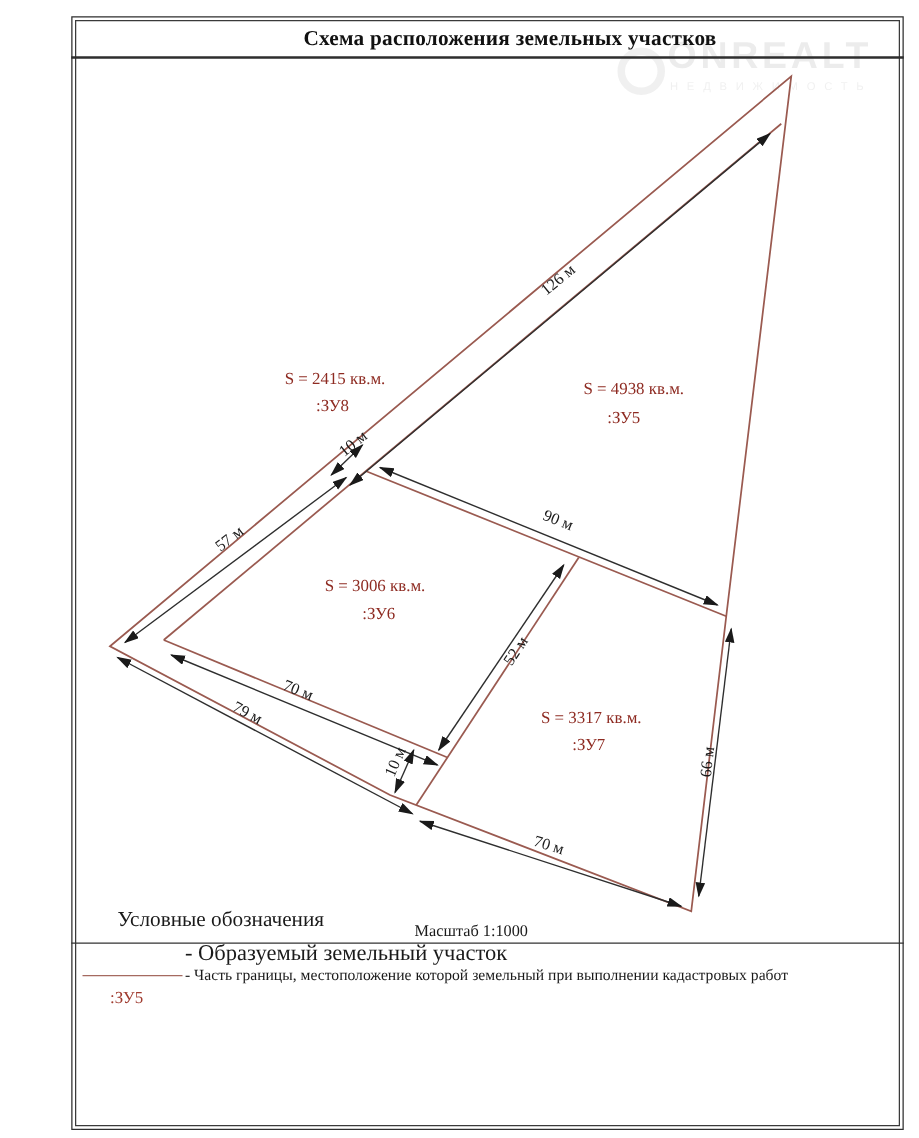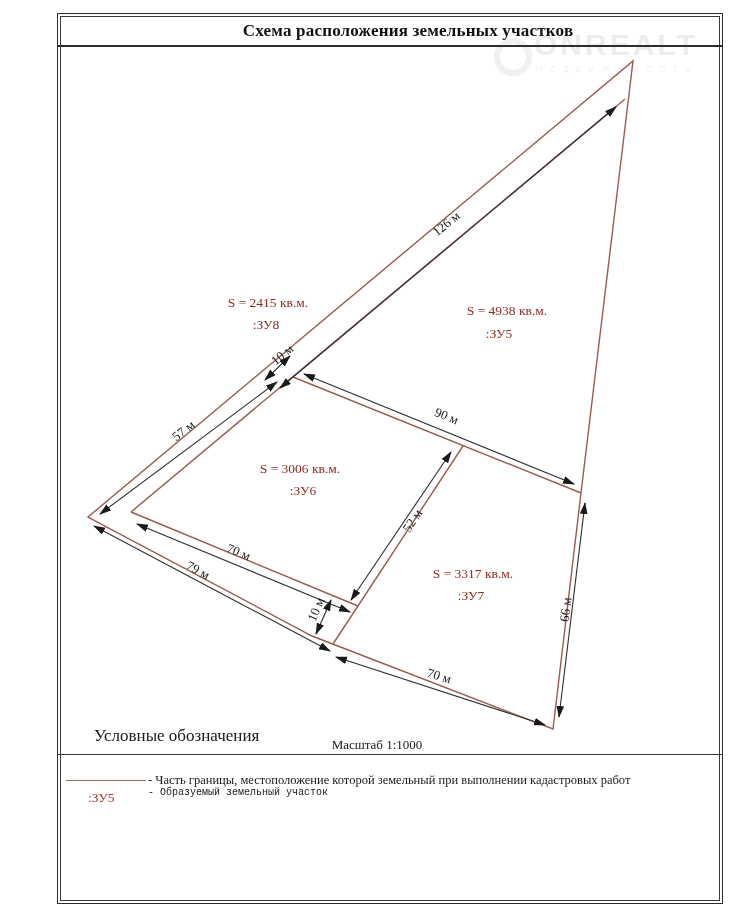--- a/index.html
+++ b/index.html
@@ -71,21 +71,21 @@
     position:absolute;left:57px;top:754px;width:666px;height:0;
     border-top:1.5px solid #333;z-index:5;
   }
   .legend-heading{position:absolute;left:66px;top:726px;font-size:17px;z-index:5;margin-left:28px;}
   .legend-line-sample{
     position:absolute;left:66px;top:780px;width:80px;height:0;
     border-top:1.5px solid #a56a60;z-index:5;
   }
   .legend-text-1{position:absolute;left:148px;top:773px;font-size:12.5px;z-index:5;}
   .legend-zu{position:absolute;left:88px;top:790px;font-size:13.5px;color:#a03c30;z-index:5;}
-  .legend-text-2{position:absolute;left:148px;top:787px;font-size:10px;z-index:5;font-family:Liberation Mono, monospace;}
+  .legend-text-2{position:absolute;left:148px;top:752px;font-size:18px;z-index:5;}
 </style>
 </head>
 <body>
 
 <div class="watermark">
   <div class="wm-ring"></div>
   <div class="wm-brand">ONREALT</div>
   <div class="wm-sub">НЕДВИЖИМОСТЬ</div>
 </div>
 

